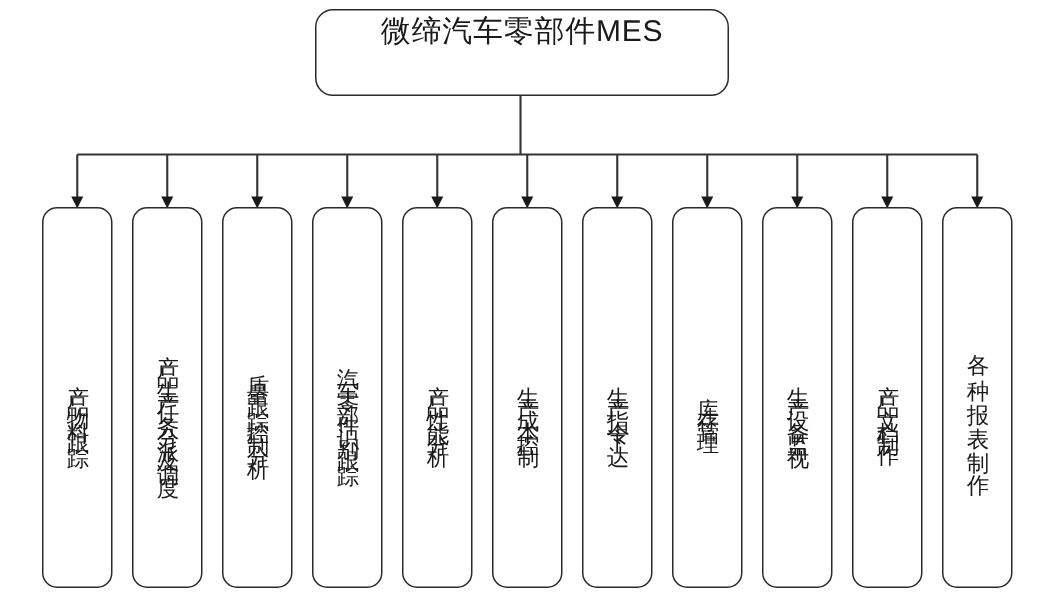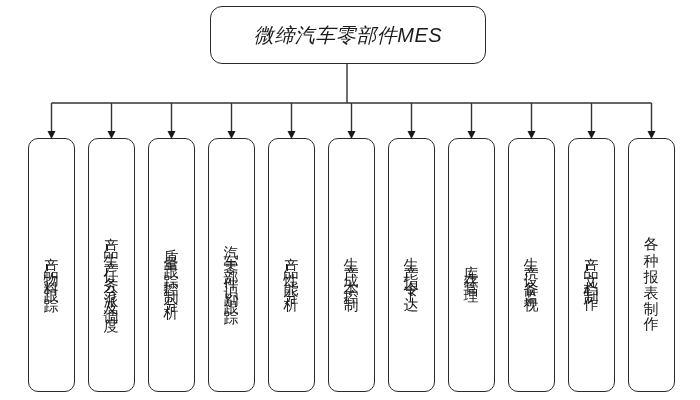--- a/index.html
+++ b/index.html
@@ -27,23 +27,22 @@
     position: absolute;
     left: 210px;
     top: 6px;
     width: 276px;
     height: 58px;
     box-sizing: border-box;
     border: 1.6px solid #2a2a2a;
     border-radius: 12px;
     background: #ffffff;
     display: flex;
-    align-items: center;
+    align-items: flex-start;
     justify-content: center;
-    font-style: italic;
   }
   .root-label {
     font-size: 20px;
     color: #1a1a1a;
     letter-spacing: 0.5px;
     white-space: nowrap;
   }
   .module-box {
     position: absolute;
     top: 138px;

